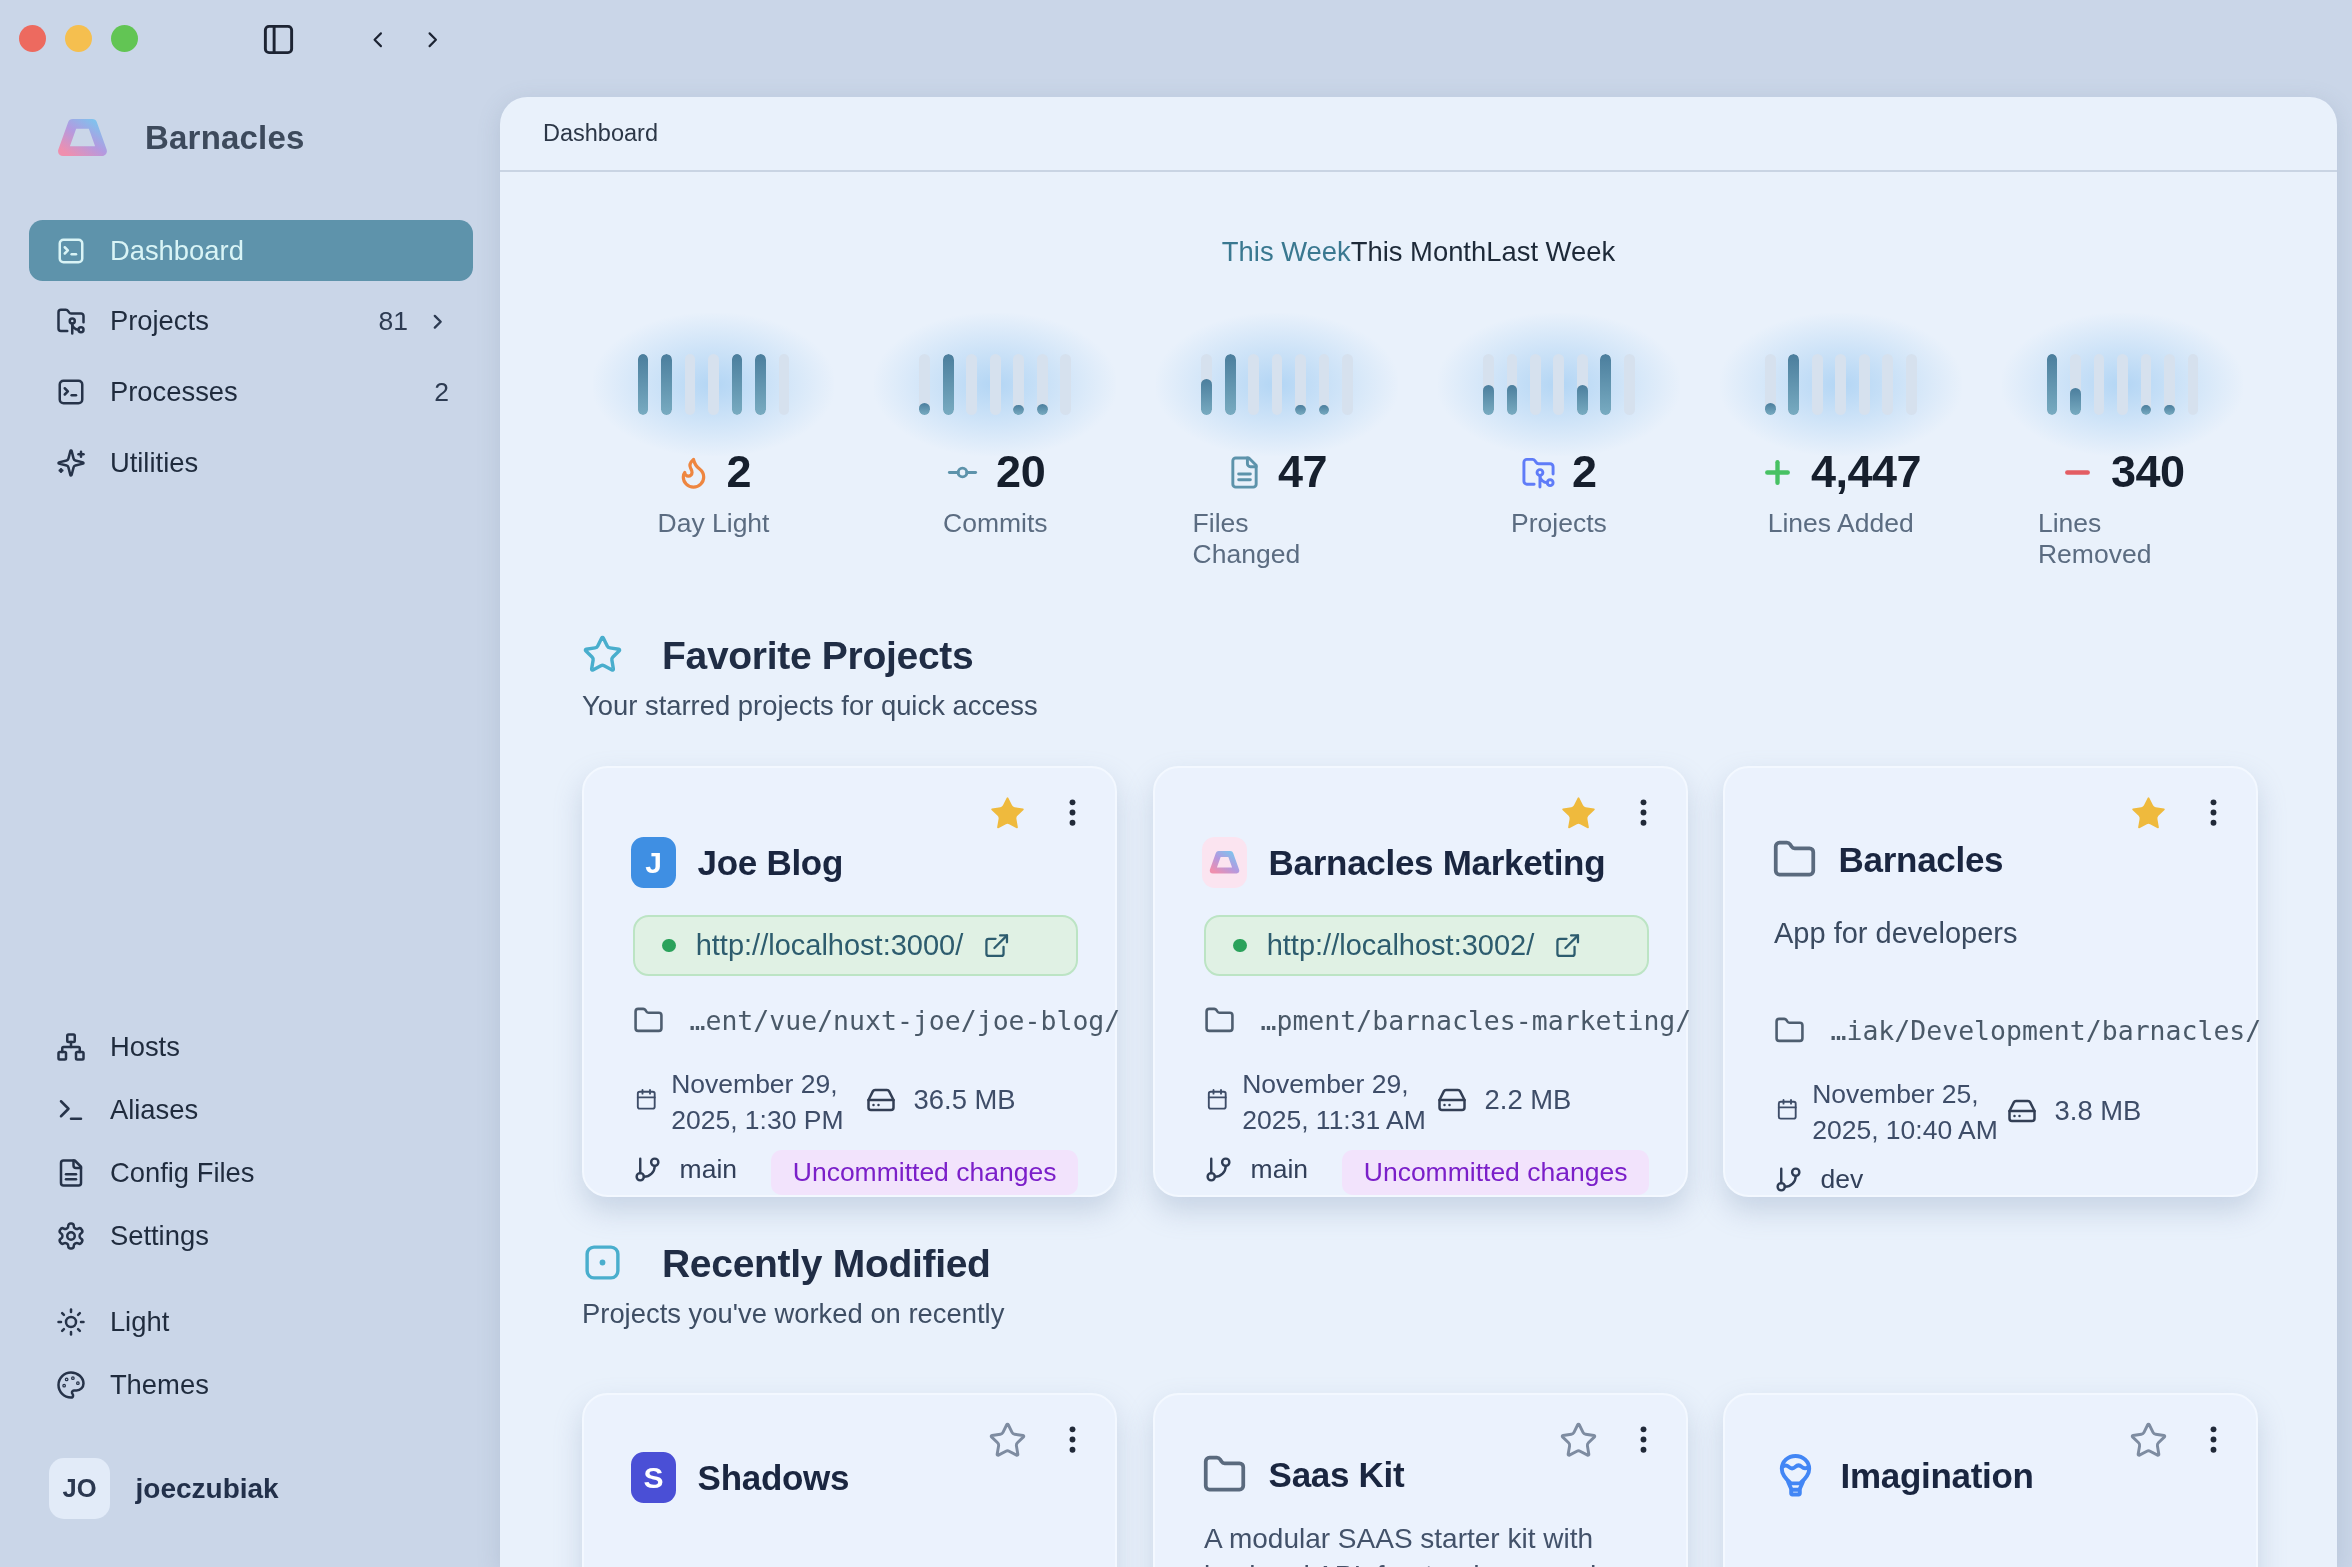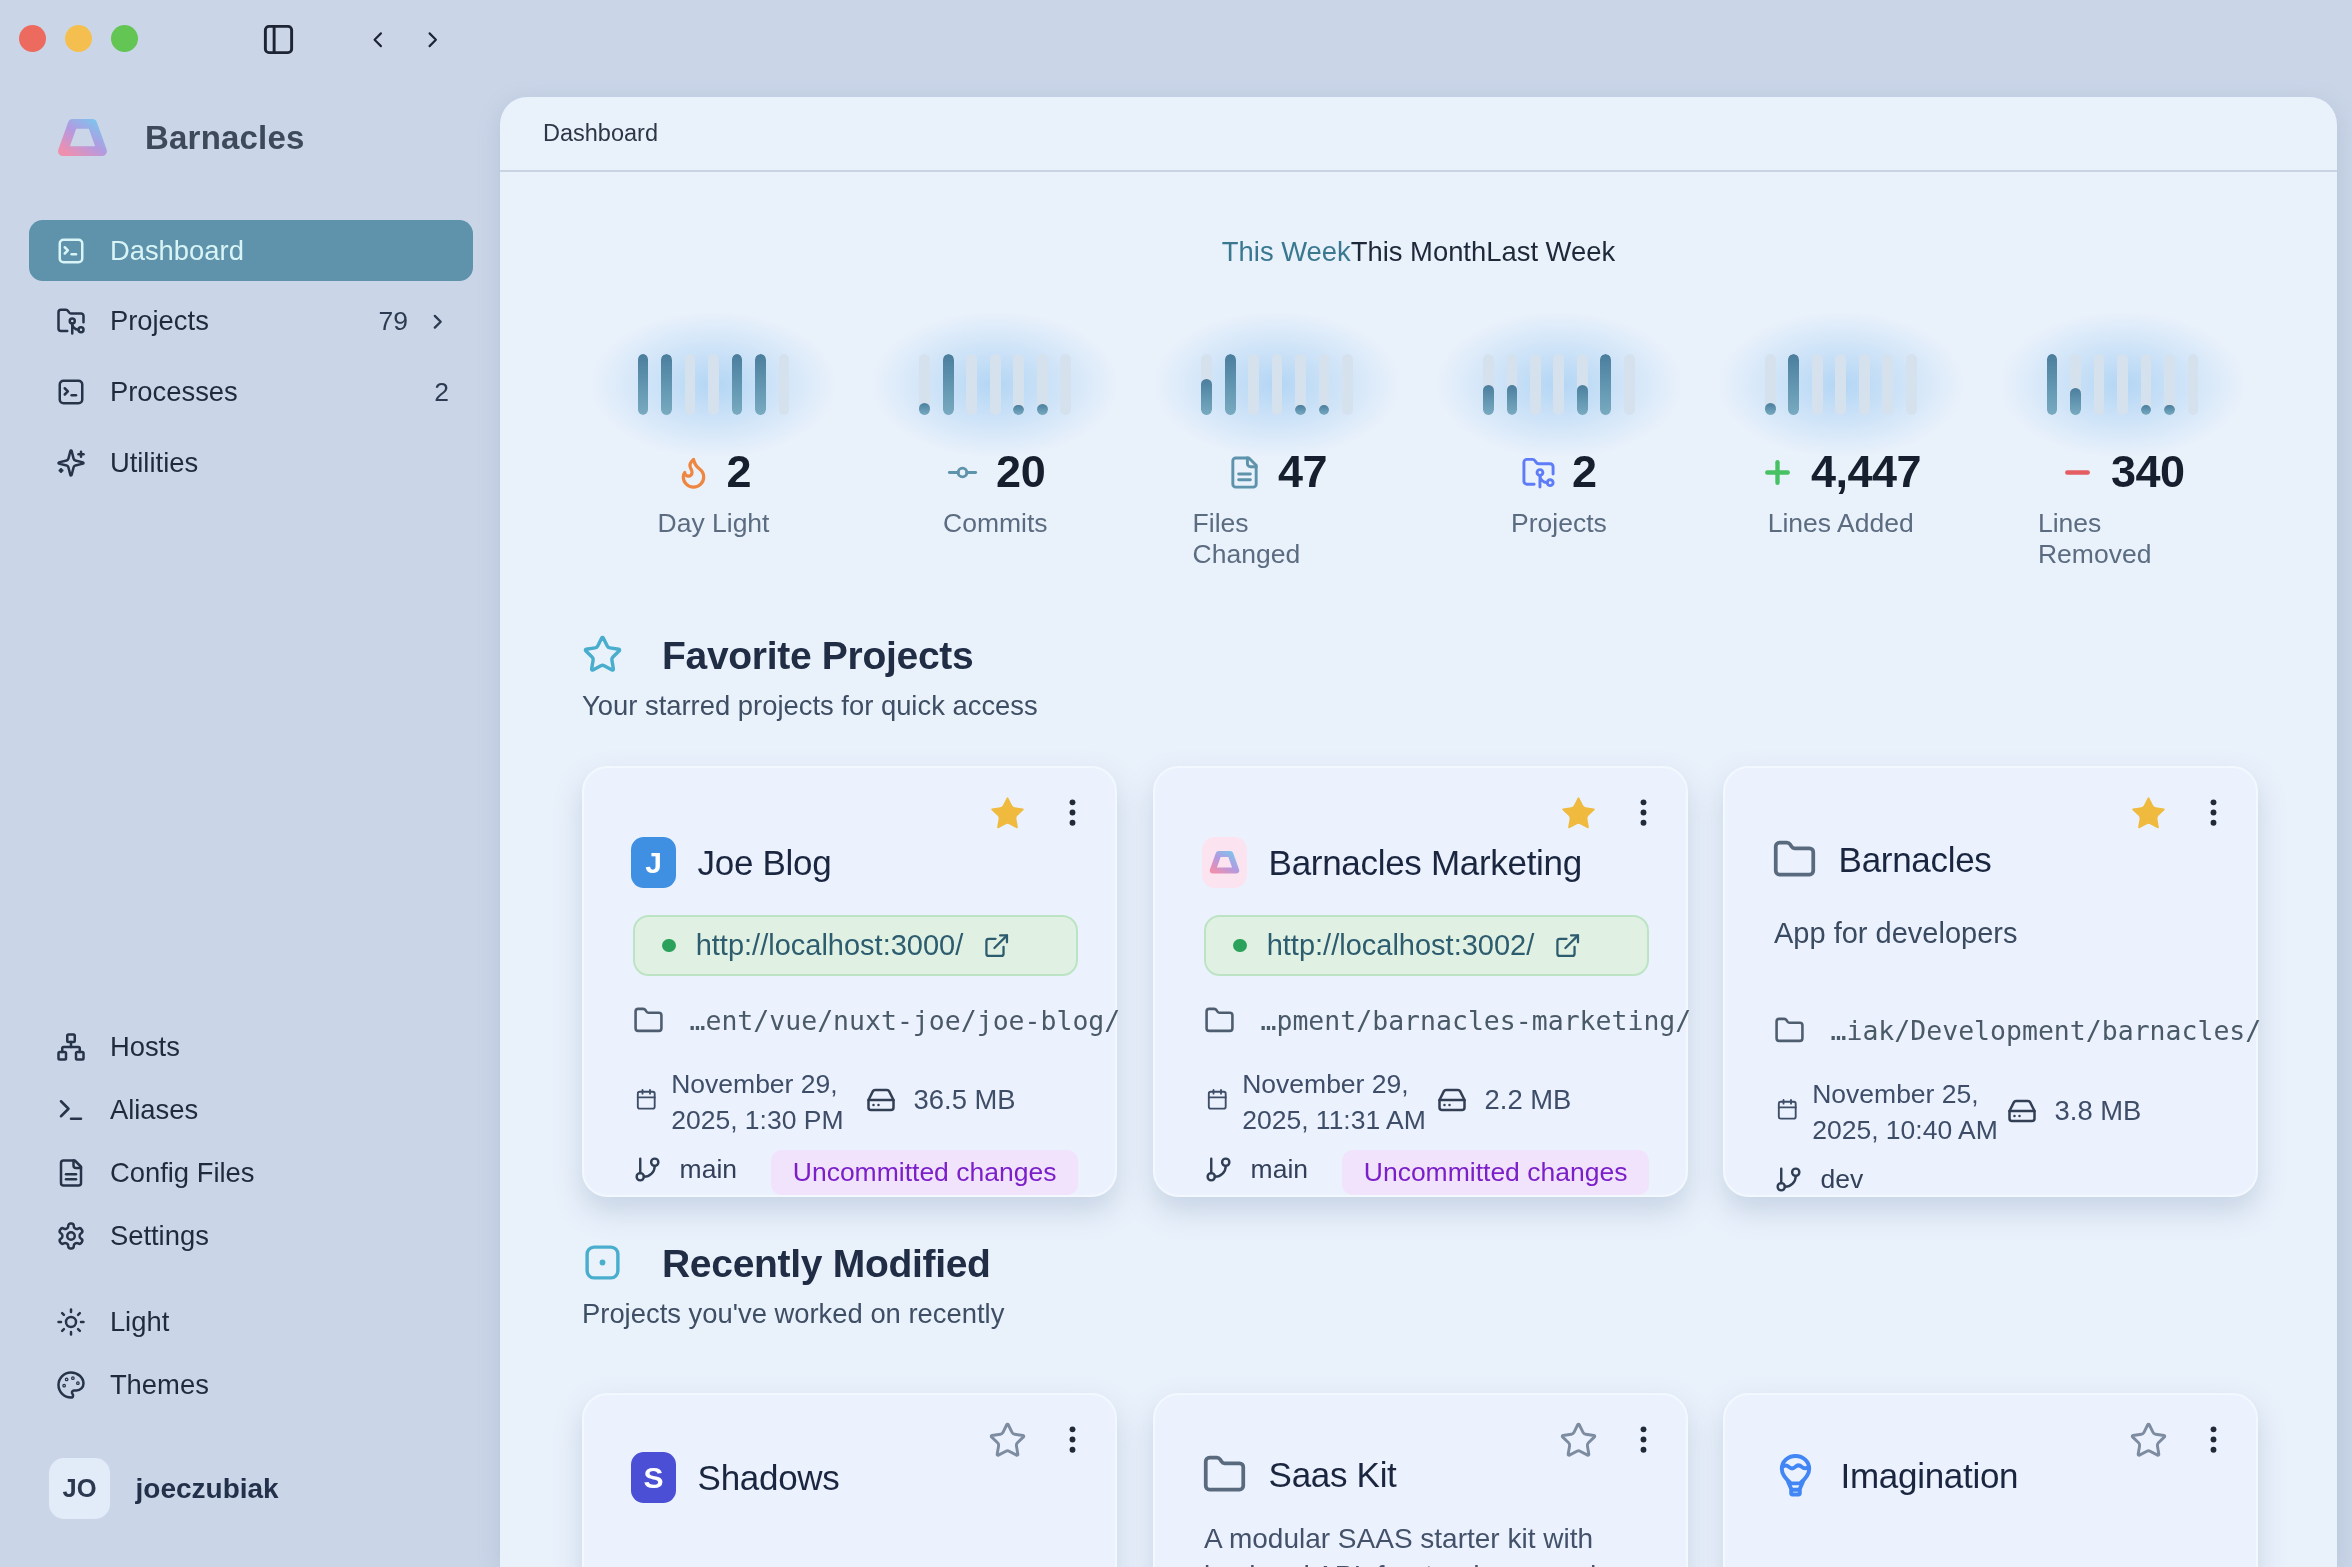--- a/index.html
+++ b/index.html
@@ -87,21 +87,21 @@
   .card-kebab { position:absolute; right:25.5px; top:27.4px; width:35px; height:35px; color:#212a39; }
   .card-star { position:absolute; right:88px; top:25.5px; width:39px; height:39px; }
   .card-star.filled { color:#efba3d; }
   .card-star.outline { color:#7e8ca1; stroke-width:1.8; }
   .card-head { position:absolute; left:47px; top:69px; display:flex; align-items:center; gap:21.6px; }
   .tile { width:45px; height:51px; border-radius:12.7px; display:flex; align-items:center; justify-content:center; color:#fff; font-size:30px; font-weight:700; }
   .tile-blue { background:#3f8fe3; }
   .tile-indigo { background:#4a4fd6; }
   .tile-pink { background:#fbe4f0; }
   .tile-pink svg { width:33px; height:26.5px; }
-  .card-title { font-size:35px; font-weight:400; color:#1a2640; letter-spacing:-0.3px; white-space:nowrap; }
+  .card-title { font-size:35px; font-weight:700; color:#1a2640; letter-spacing:-0.3px; white-space:nowrap; }
   .folder-big { width:45px; height:45px; color:#5a6a7e; flex:none; }
   .balloon-ic { width:47px; height:47px; color:#4286f5; stroke-width:2.1; flex:none; }
 
   .url-pill { position:absolute; left:49px; top:147px; width:445px; height:61px; border-radius:15.7px; background:#e0f1e4; border:2px solid #bce4c4; display:flex; align-items:center; padding-left:27.4px; gap:19.6px; }
   .url-dot { width:13.7px; height:13.7px; border-radius:50%; background:#2ba25b; flex:none; }
   .url-text { font-size:29px; color:#2d5c6e; }
   .url-ext { width:27.4px; height:27.4px; color:#2d5c6e; stroke-width:2.2; }
 
   .card-desc { position:absolute; left:49px; top:149px; font-size:29px; color:#3a4a60; }
 
@@ -297,21 +297,21 @@
       <svg class="o ic" viewBox="0 0 31 31" width="30" height="30">
           <use href="#i-term-sq"></use>
         </svg>
       <span>Dashboard</span>
     </div>
     <div class="nav-item">
       <svg class="o ic" viewBox="0 0 31 31" width="30" height="30">
           <use href="#i-folder-git"></use>
         </svg>
       <span>Projects</span>
-      <span class="count">79</span>
+      <span class="count">81</span>
       <svg class="o chev" viewBox="0 0 24 24" width="23.5" height="23.5">
           <use href="#i-chev-r"></use>
         </svg>
     </div>
     <div class="nav-item">
       <svg class="o ic" viewBox="0 0 31 31" width="30" height="30">
           <use href="#i-term-sq"></use>
         </svg>
       <span>Processes</span>
       <span class="count">2</span>

